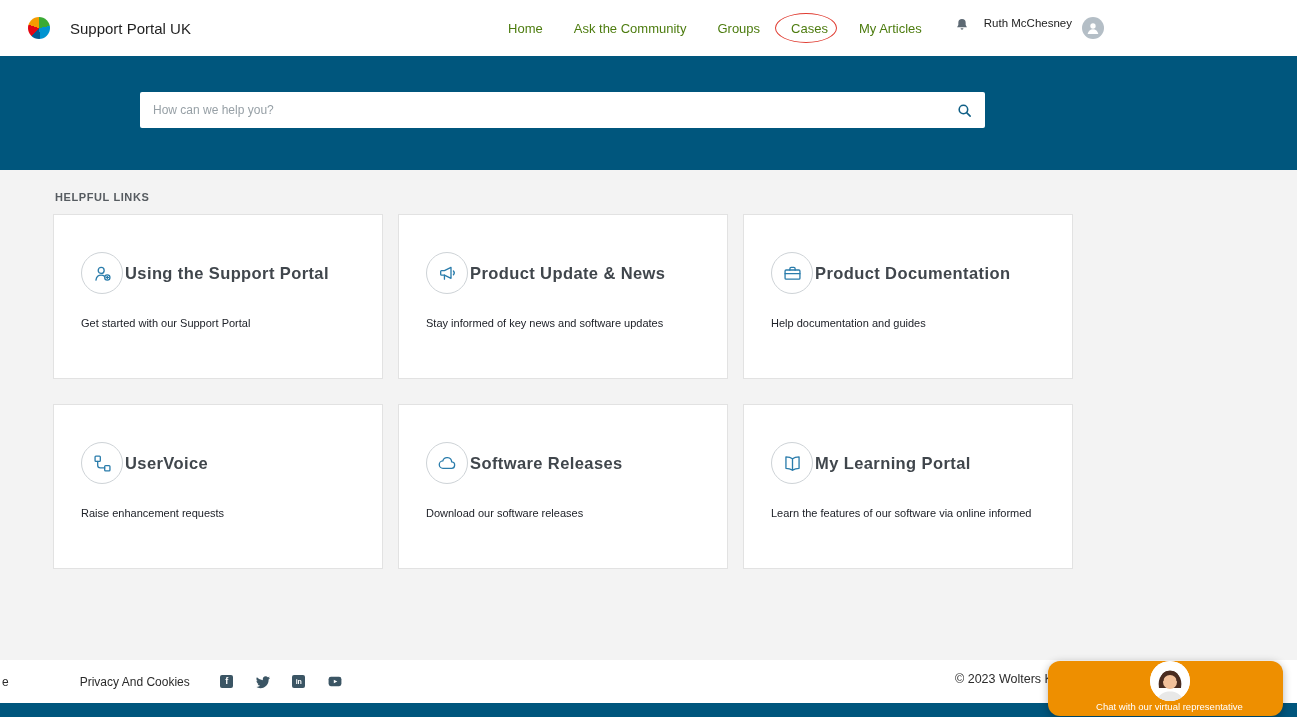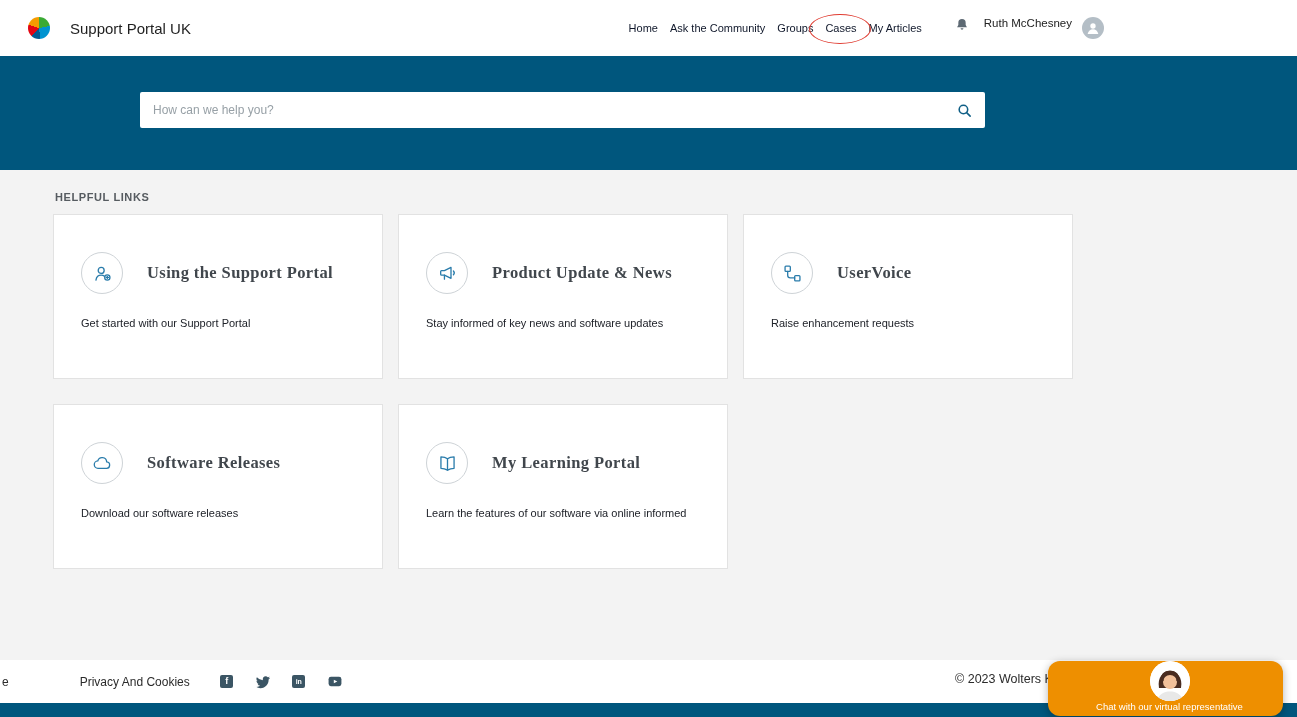--- a/index.html
+++ b/index.html
@@ -5,21 +5,21 @@
   html,body{margin:0;padding:0;background:#fff;}
   .page{position:relative;width:1297px;height:717px;overflow:hidden;background:#fff;
         font-family:"Liberation Sans",sans-serif;}
 
   
   .topbar{position:absolute;top:0;left:0;width:100%;height:56px;background:#fff;
           display:flex;align-items:center;z-index:5;}
   .logo{width:22px;height:22px;border-radius:50%;margin-left:28px;flex:0 0 auto;
         background:conic-gradient(#3aaa35 0 22%,#0093d0 22% 48%,#005b92 48% 62%,#e30613 62% 80%,#f59c00 80% 100%);}
   .brand{margin-left:20px;font-size:15px;color:#1f1f1f;}
-  .nav{display:flex;align-items:center;gap:12px;margin-left:auto;font-size:11px;color:#0f172a;}
+  .nav{display:flex;align-items:center;gap:31px;margin-left:auto;font-size:13px;color:#4d7c0f;}
   .nav-item{cursor:pointer;white-space:nowrap;}
   .nav-item.cases{position:relative;}
   .cases-ellipse{position:absolute;left:-16px;top:-8px;width:60px;height:28px;
                  border:1.6px solid #e03c31;border-radius:50%;pointer-events:none;}
   .user-area{display:flex;margin-left:32px;margin-right:193px;}
   .bell{width:16px;height:16px;}
   .user-name{margin-left:14px;font-size:11.5px;color:#222;}
   .avatar{width:22px;height:22px;border-radius:50%;background:#b4bec6;margin-left:10px;
           display:flex;align-items:center;justify-content:center;overflow:hidden;}
   .avatar svg{width:16px;height:16px;}
@@ -36,21 +36,21 @@
   .search-btn svg{width:17px;height:17px;}
 
   
   .main{position:absolute;top:170px;left:0;width:100%;height:490px;background:#f3f3f3;}
   .section-title{position:absolute;left:55px;top:21px;font-size:11px;font-weight:bold;
                  color:#565b60;letter-spacing:.6px;}
   .cards{position:absolute;left:53px;top:44px;display:grid;
          grid-template-columns:repeat(3,330px);column-gap:15px;row-gap:25px;}
   .card{background:#fff;border:1px solid #e2e2e2;height:165px;box-sizing:border-box;
         padding:37px 22px 0 27px;cursor:pointer;}
-  .card-head{display:flex;align-items:center;gap:24px;font-family:Liberation Serif, serif;}
+  .card-head{display:flex;align-items:center;gap:2px;}
   .icon-circle{width:40px;height:40px;border-radius:50%;border:1px solid #ced3d7;flex:0 0 auto;
                display:flex;align-items:center;justify-content:center;}
   .icon-circle svg{width:21px;height:21px;}
   .card-title{font-size:16.5px;font-weight:bold;color:#40464c;letter-spacing:.4px;}
   .card-desc{margin-top:23px;font-size:11px;color:#20232a;}
 
   
   .footer{position:absolute;top:660px;left:0;width:100%;height:43px;background:#fff;
           display:flex;align-items:center;font-size:12px;color:#2b2b2b;}
   .edge-frag{margin-left:2px;font-size:12px;color:#2b2b2b;}
@@ -144,20 +144,33 @@
               <path d="M16 5 8.5 8.8H5.2a1 1 0 0 0-1 1v3a1 1 0 0 0 1 1h3.3L16 17.5z"></path>
               <path d="M8.5 13.8v4.7"></path>
               <path d="M18.8 9.2a3.2 3.2 0 0 1 0 4.3"></path>
             </svg>
           </div>
           <div class="card-title">Product Update &amp; News</div>
         </div>
         <div class="card-desc">Stay informed of key news and software updates</div>
       </div>
 
+      <div class="card">
+        <div class="card-head">
+          <div class="icon-circle">
+            <svg viewBox="0 0 24 24" fill="none" stroke="#2a7cab" stroke-width="1.5" stroke-linecap="round" stroke-linejoin="round">
+              <rect x="3.5" y="8" width="17" height="10.5" rx="1.2"></rect>
+              <path d="M9 8V6.5A1.5 1.5 0 0 1 10.5 5h3A1.5 1.5 0 0 1 15 6.5V8"></path>
+              <path d="M3.5 12.2h17"></path>
+            </svg>
+          </div>
+          <div class="card-title">Product Documentation</div>
+        </div>
+        <div class="card-desc">Help documentation and guides</div>
+      </div>
 
       <div class="card">
         <div class="card-head">
           <div class="icon-circle">
             <svg viewBox="0 0 24 24" fill="none" stroke="#2a7cab" stroke-width="1.5" stroke-linecap="round" stroke-linejoin="round">
               <rect x="3.5" y="3.5" width="6" height="6" rx="1"></rect>
               <rect x="14.5" y="14.5" width="6" height="6" rx="1"></rect>
               <path d="M6.5 9.5v4.5a3 3 0 0 0 3 3h5"></path>
             </svg>
           </div>

